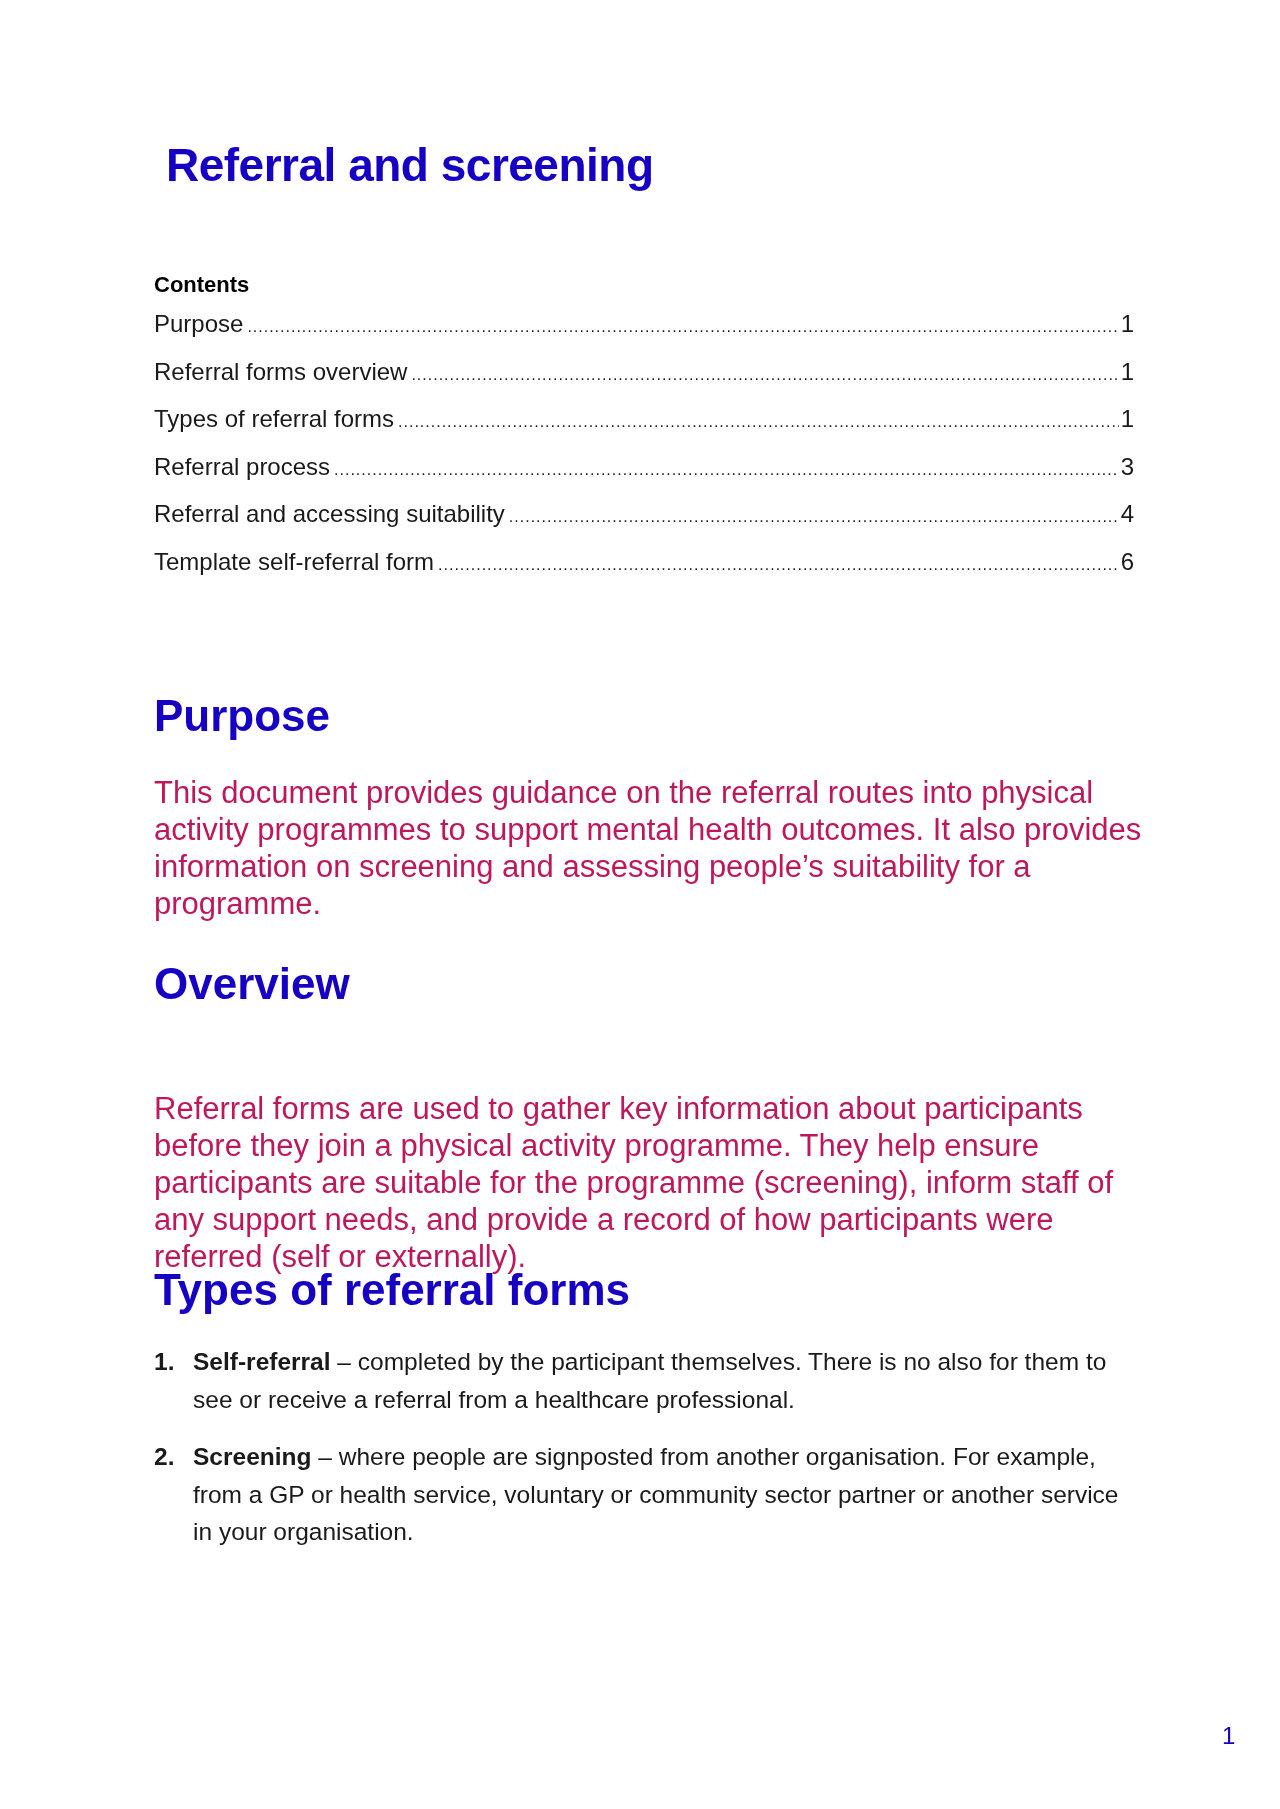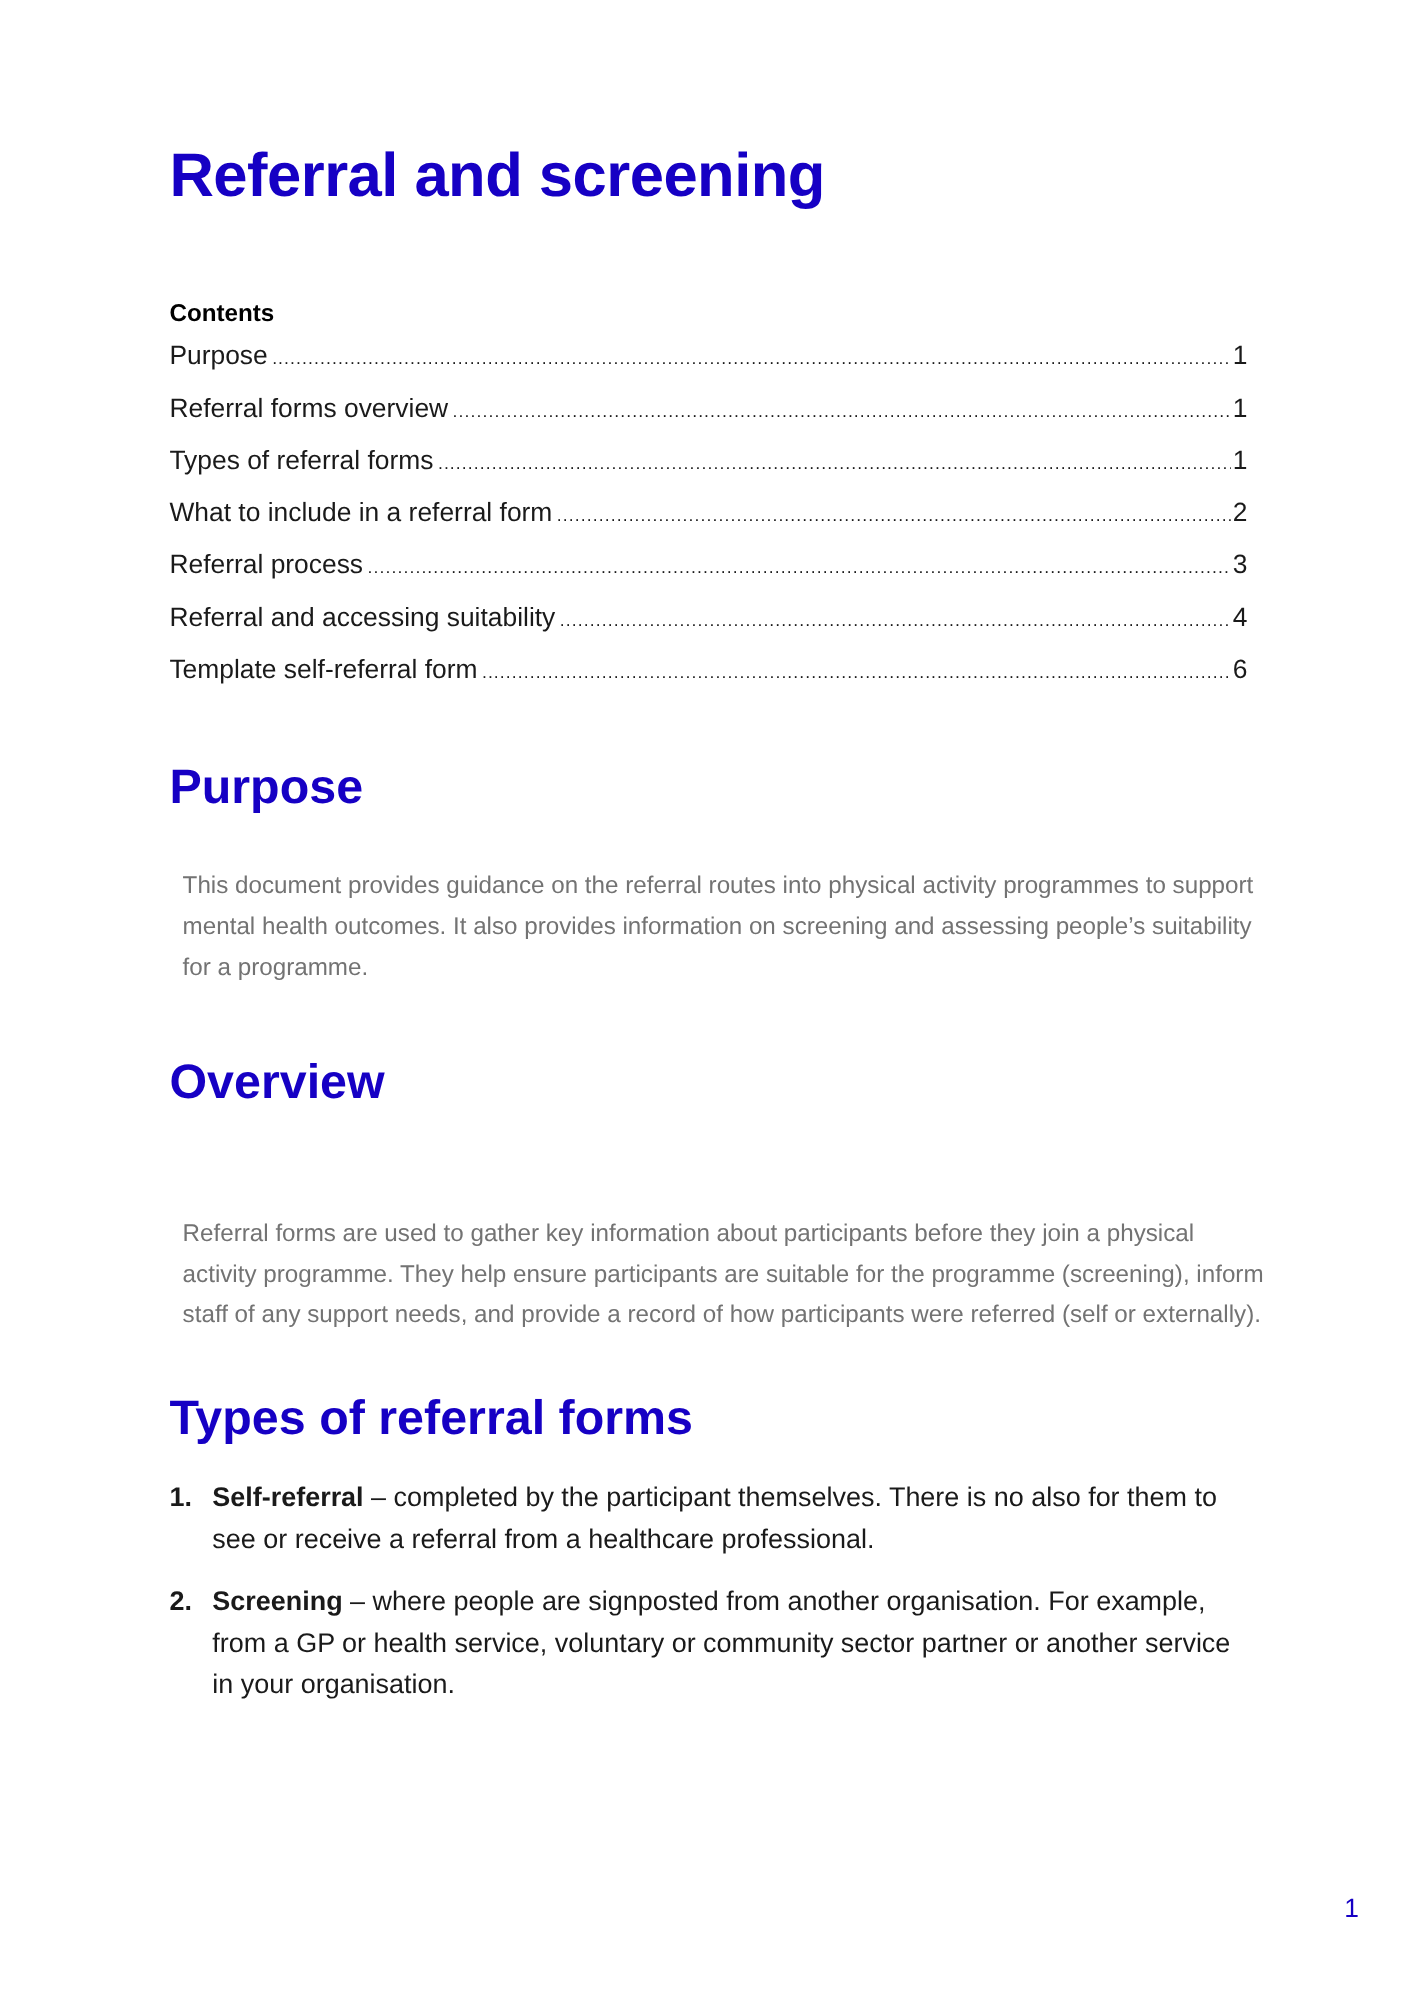--- a/index.html
+++ b/index.html
@@ -2,22 +2,22 @@
 <html><head>
   <meta charset="utf-8">
   <style>
     html, body { margin: 0; padding: 0; background: #ffffff; }
     body {
       width: 1280px; height: 1809px; position: relative; overflow: hidden;
       font-family: "Liberation Sans", sans-serif; color: #1a1a1a;
     }
     .page { position: absolute; left: 154px; top: 0; width: 980px; }
     h1.title {
-      position: absolute; top: 128px; left: 0; margin: 0;
-      font-size: 56px; font-weight: bold; color: #1600c4; letter-spacing: -0.5px;
+      position: absolute; top: 128px; left: 0; margin: 12px;
+      font-size: 46px; font-weight: bold; color: #1600c4; letter-spacing: -0.5px;
       line-height: 1.1;
     }
     .contents { position: absolute; top: 266px; left: 0; width: 980px; }
     .contents h2 {
       margin: 0 0 6px 0; font-size: 22px; font-weight: bold; color: #000;
       line-height: 38px;
     }
     .toc-row {
       display: flex; align-items: baseline; height: 47.5px; font-size: 24px; color: #1a1a1a;
     }
@@ -28,21 +28,21 @@
     }
     .toc-dots::before {
       content: "..................................................................................................................................................................................................................................................";
     }
     .toc-page { white-space: nowrap; padding-left: 2px; }
     h2.section {
       position: absolute; left: 0; margin: 0; font-size: 44px; font-weight: bold; color: #1600c4;
       line-height: 1.1;
     }
     p.body {
-      position: absolute; left: 0; margin: 12px; width: 990px; font-size: 22px; line-height: 37px; color: #737373;
+      position: absolute; left: 0; margin: 0; width: 990px; font-size: 31px; line-height: 37px; color: #be185d;
     }
     ol.types {
       position: absolute; left: 0; top: 1343px; margin: 0; padding: 0; list-style: none; width: 990px;
     }
     ol.types li {
       position: relative; padding-left: 39px; font-size: 24.5px; line-height: 37.5px; margin-bottom: 20px; color: #1a1a1a;
     }
     ol.types li .num { position: absolute; left: 0; top: 0; font-weight: bold; }
     ol.types li .term { font-weight: bold; text-align: right; }
     .page-number {
@@ -67,25 +67,20 @@
       <span class="toc-label">Referral forms overview</span>
       <span class="toc-dots"></span>
       <span class="toc-page">1</span>
     </div>
     <div class="toc-row">
       <span class="toc-label">Types of referral forms</span>
       <span class="toc-dots"></span>
       <span class="toc-page">1</span>
     </div>
     <div class="toc-row">
-      <span class="toc-label">What to include in a referral form</span>
-      <span class="toc-dots"></span>
-      <span class="toc-page">2</span>
-    </div>
-    <div class="toc-row">
       <span class="toc-label">Referral process</span>
       <span class="toc-dots"></span>
       <span class="toc-page">3</span>
     </div>
     <div class="toc-row">
       <span class="toc-label">Referral and accessing suitability</span>
       <span class="toc-dots"></span>
       <span class="toc-page">4</span>
     </div>
     <div class="toc-row">

